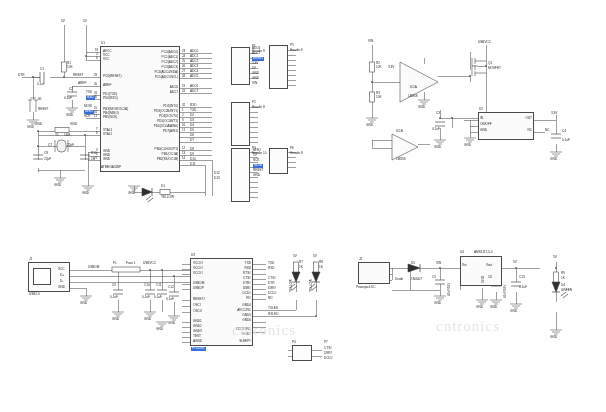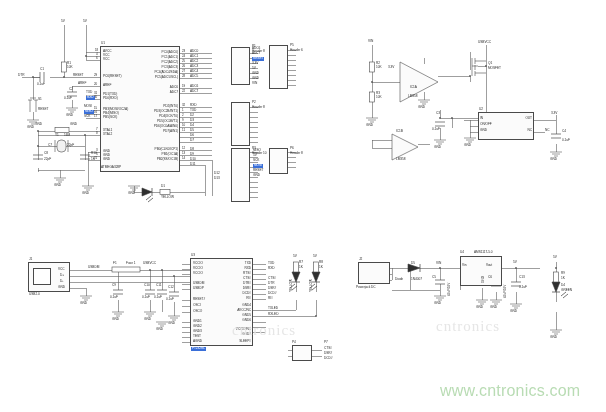--- a/index.html
+++ b/index.html
@@ -841,15 +841,14 @@
   <div class="lbl" style="left:561px;top:289px;">GREEN</div>
 
   <div class="lbl" style="left:434px;top:302px;">GND</div>
   <div class="lbl" style="left:476px;top:306px;">GND</div>
   <div class="lbl" style="left:490px;top:306px;">GND</div>
   <div class="lbl" style="left:510px;top:310px;">GND</div>
   <div class="lbl" style="left:550px;top:336px;">GND</div>
 
   <div class="wm2" style="left:232px;top:322px;">cntronics</div>
   <div class="wm2" style="left:436px;top:318px;">cntronics</div>
-  <div class="watermark" style="left:440px;top:382px;">www.cntronics.com</div>
 
 </div>
 
 </body></html>

